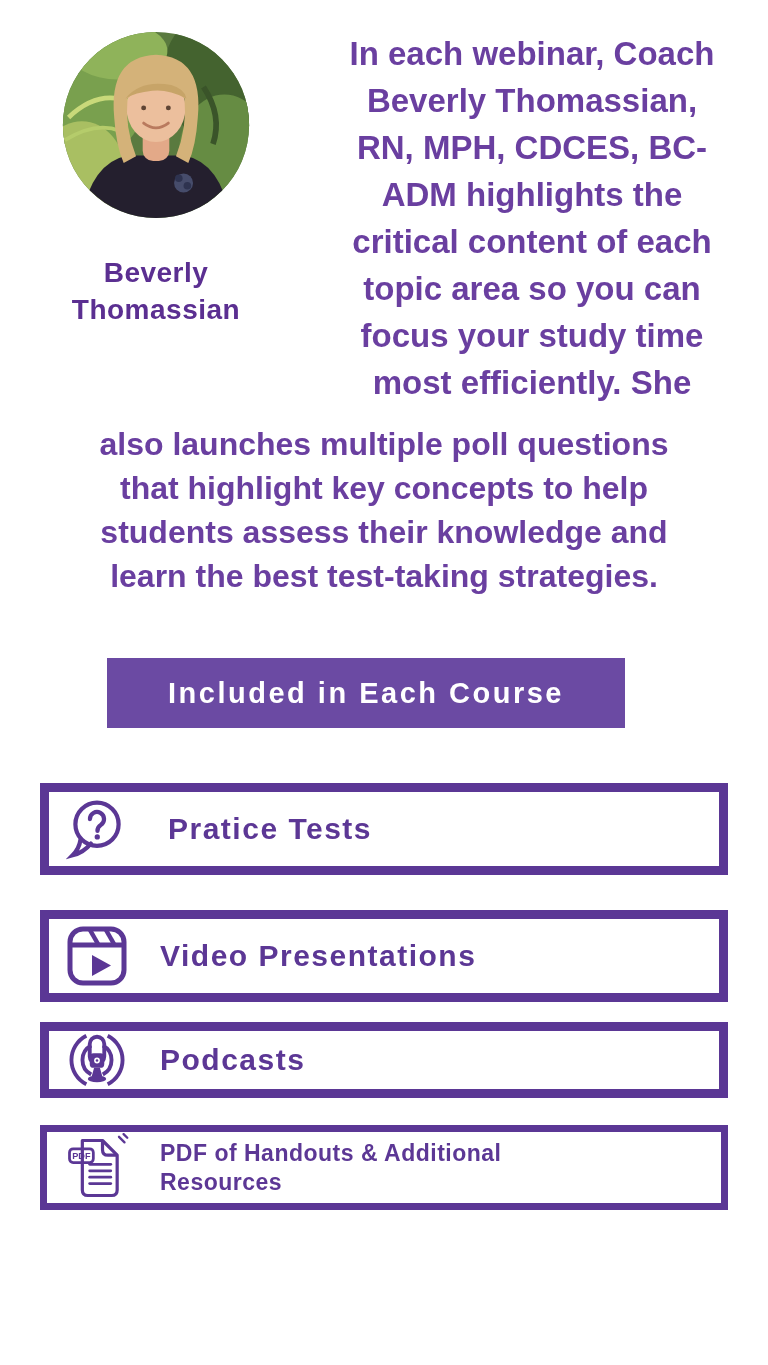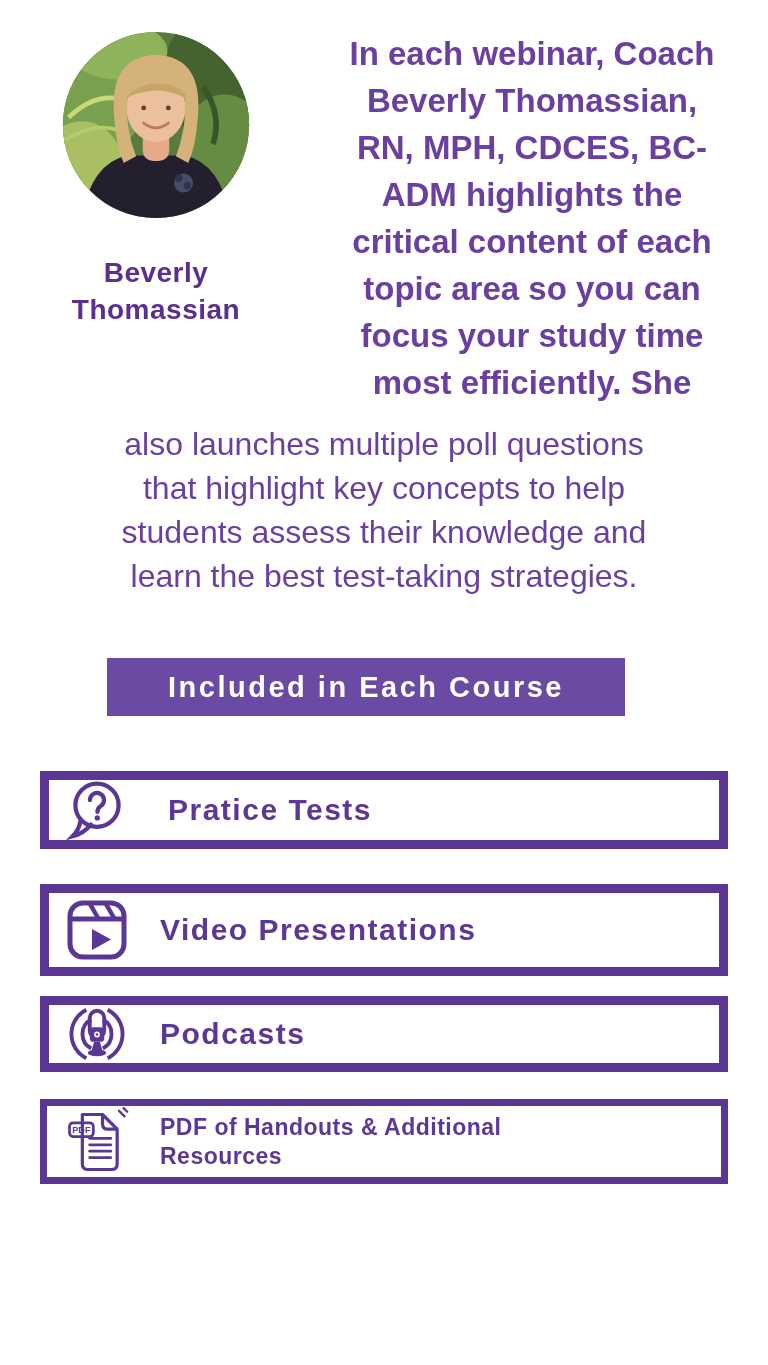--- a/index.html
+++ b/index.html
@@ -22,37 +22,37 @@
     margin-top:16px; font-size:27px; font-weight:normal;
     line-height:39px; color:#7a5cb0;
   }
   .right-col {
     flex:1; padding:0 22px 0 6px; text-align:center;
     font-size:33px; font-weight:bold; line-height:47px; color:#6a3fa0;
   }
   
   .intro-continued {
     margin-top:16px; padding:0 36px; text-align:center;
-    font-size:32px; font-weight:normal; line-height:44px; color:#6a3fa0;
+    font-size:32px; font-weight:bold; line-height:44px; color:#6a3fa0;
   }
   
   .banner {
-    margin:60px 0 0 107px; width:518px; height:58px;
+    margin:60px 0 0 107px; width:518px; height:70px;
     background:#6b4aa3; color:#ffffff;
     display:flex; align-items:center; justify-content:center;
     font-size:29px; font-weight:bold; letter-spacing:2.5px;
   }
   
   .features { margin-top:55px; }
   .feature-box {
     margin-left:40px; width:688px; background:#ffffff;
     border:9px solid #5b3795;
     display:flex; align-items:center; gap:28px; padding-left:13px;
   }
-  .fb-1 { height:78px; margin-bottom:35px;gap:36px; }
+  .fb-1 { height:92px; margin-bottom:35px;gap:36px; }
   .fb-2 { height:92px; margin-bottom:20px; }
   .fb-3 { height:76px; margin-bottom:27px; }
   .fb-4 { height:85px; margin-bottom:20px; border-width:7px; padding-left:15px; }
   .fb-5 { height:88px; border-width:10px; }
   .feat-icon { width:70px; flex:none; display:flex; align-items:center; justify-content:center; }
   .feat-label {
     color:#5c3795; font-weight:bold; font-size:30px; letter-spacing:1.5px;
     white-space:nowrap;
   }
   .feat-label-small {

